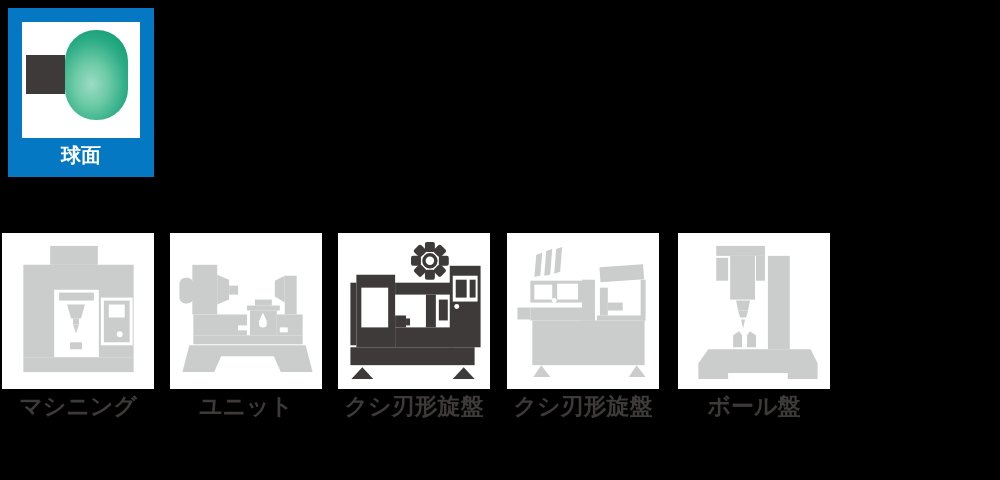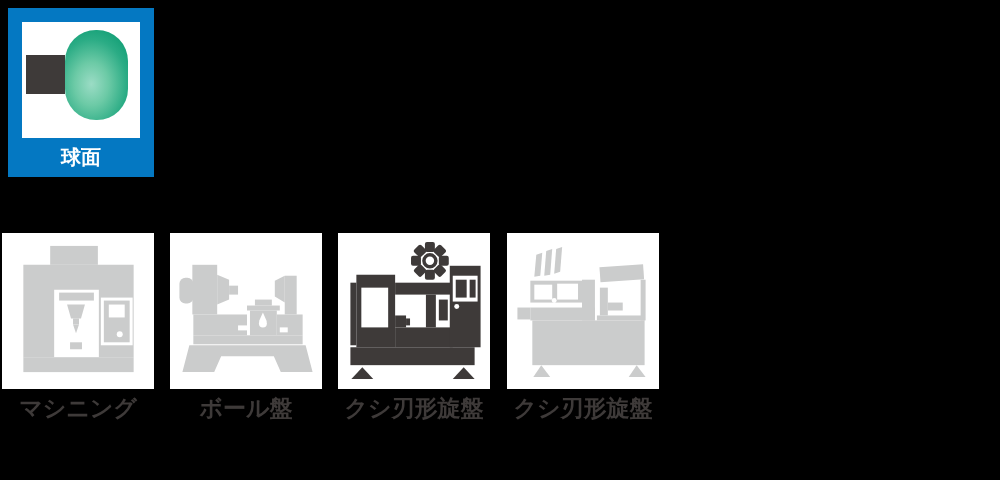--- a/index.html
+++ b/index.html
@@ -1,17 +1,17 @@
 <!DOCTYPE html>
 <html><head>
 <meta charset="utf-8">
 <style>
   html,body{margin:0;padding:0;background:#000;}
   .canvas{position:relative;width:1000px;height:480px;background:#000;overflow:hidden;
-          font-family:Liberation Sans, sans-serif;}
+          font-family:Liberation Mono, monospace;}
 
   
   .shape-tile{position:absolute;left:8px;top:8px;width:146px;height:169px;background:#0478C2;}
   .shape-inner{position:absolute;left:14px;top:14px;width:118px;height:116px;background:#fff;}
   .chuck-square{position:absolute;left:4px;top:33px;width:39px;height:39px;background:#3E3A39;}
   .sphere{position:absolute;left:43px;top:8px;width:63px;height:90px;border-radius:31px;
           background:radial-gradient(90% 80% at 42% 60%,
                      #9BDCC5 0%, #6CCAA6 30%, #2BAC85 62%, #14A077 82%, #0F9A72 100%);}
   .shape-label{position:absolute;left:0;top:131px;width:146px;height:38px;line-height:36px;
                text-align:center;color:#fff;font-size:20px;font-weight:bold;}
@@ -78,21 +78,21 @@
           <rect x="107" y="82" width="26" height="21"></rect>
           <rect x="23" y="103" width="110" height="9"></rect>
           <path d="M12,140 L19,113 H136 L143,140 H111 L104,124 H51 L44,140 Z"></path>
         </g>
         <polygon points="93,80 89,89 97,89" fill="#fff"></polygon>
         <circle cx="93" cy="91" r="4" fill="#fff"></circle>
         <rect x="68" y="93" width="9" height="5" fill="#fff"></rect>
         <rect x="110" y="95" width="8" height="5" fill="#fff"></rect>
       </svg>
     </div>
-    <div class="m-label">ボール盤</div>
+    <div class="m-label">ユニット</div>
   </div>
 
   <div class="machine m2 active">
     <div class="tile">
       <svg class="icon" viewBox="0 0 152 157">
         <g fill="currentColor">
           <g transform="translate(92,28)">
             <g>
               <rect x="-5" y="-19" width="10" height="10" rx="2"></rect>
               <rect x="-5" y="-19" width="10" height="10" rx="2" transform="rotate(45)"></rect>
@@ -149,15 +149,35 @@
           <polygon points="122,145 139,145 130,133"></polygon>
         </g>
         <rect x="27" y="52" width="18" height="15" fill="#fff"></rect>
         <rect x="50" y="51" width="21" height="16" fill="#fff"></rect>
         <circle cx="47" cy="68" r="2.5" fill="#fff"></circle>
       </svg>
     </div>
     <div class="m-label">クシ刃形旋盤</div>
   </div>
 
+  <div class="machine m4">
+    <div class="tile">
+      <svg class="icon" viewBox="0 0 152 157">
+        <g fill="currentColor">
+          <rect x="38" y="13" width="49" height="10"></rect>
+          <rect x="38" y="25" width="12" height="23"></rect>
+          <rect x="52" y="23" width="25" height="44"></rect>
+          <rect x="78" y="23" width="9" height="25"></rect>
+          <rect x="90" y="23" width="22" height="94"></rect>
+          <polygon points="58,68 72,68 70,78 60,78"></polygon>
+          <polygon points="60,78 70,78 68,85 62,85"></polygon>
+          <polygon points="63,87 67,87 65,96"></polygon>
+          <path d="M55,115 V103 L61,99 L64,103 V115 Z"></path>
+          <path d="M69,115 V103 L72,99 L78,103 V115 Z"></path>
+          <path d="M20,147 V131 L30,117 H133 L140,131 V147 H110 V141 H50 V147 Z"></path>
+        </g>
+      </svg>
+    </div>
+    <div class="m-label">ボール盤</div>
+  </div>
 
 
 </div>
 
 </body></html>

